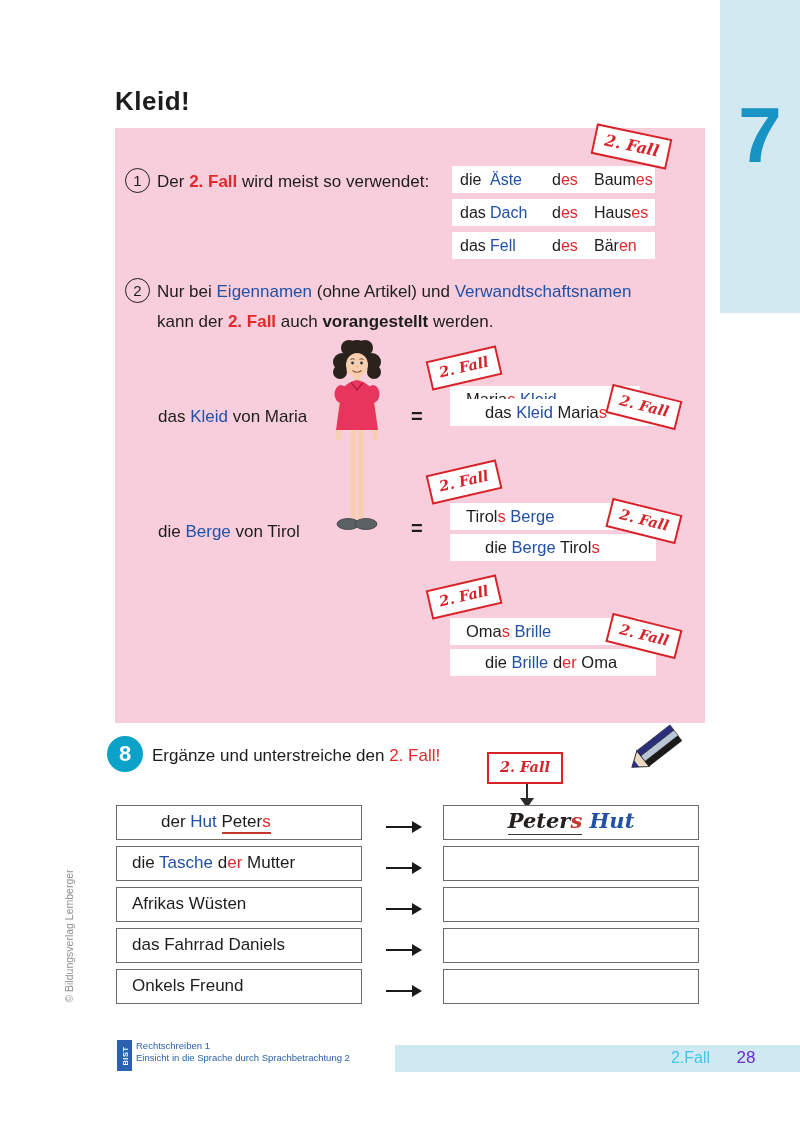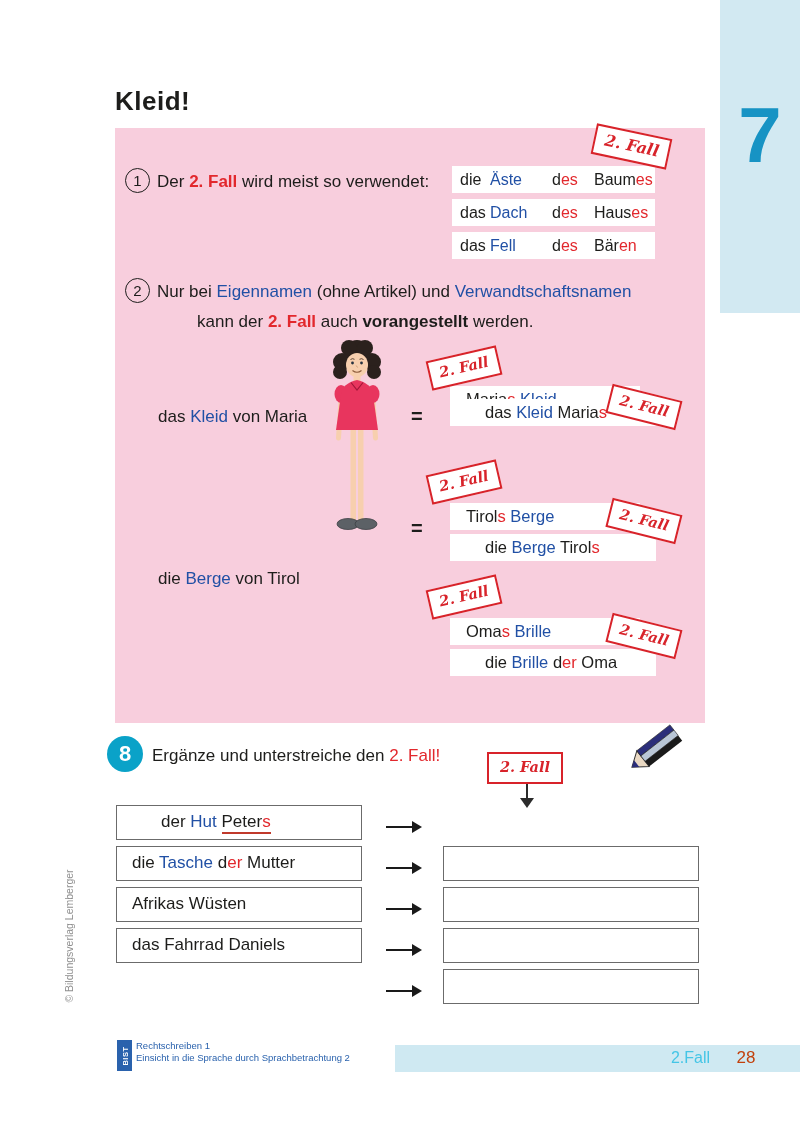--- a/index.html
+++ b/index.html
@@ -74,21 +74,21 @@
   .copyright{left:69px;top:936px;transform:translate(-50%,-50%) rotate(-90deg);
              transform-origin:center;font-size:10.5px;color:#8f8f8f;white-space:nowrap;}
 
   
   .bist{left:117px;top:1040px;width:15px;height:31px;background:var(--fblue);}
   .bist span{position:absolute;left:50%;top:50%;transform:translate(-50%,-50%) rotate(-90deg);
              color:#fff;font-size:7.5px;font-weight:bold;letter-spacing:.5px;}
   .flines{left:136px;top:1040px;font-size:9.5px;line-height:11.5px;color:var(--fblue);white-space:nowrap;}
   .fbar{left:395px;top:1045px;width:405px;height:27px;background:var(--fbar);}
   .fchap{left:640px;top:1049px;width:70px;text-align:right;font-size:16px;color:var(--fchap);}
-  .fpage{left:728px;top:1048px;width:36px;text-align:center;font-size:17px;color:#c2410c;}
+  .fpage{left:728px;top:1048px;width:36px;text-align:center;font-size:17px;color:#6d28d9;}
 </style>
 </head>
 <body>
 
 <div class="page">
 
   <div class="abs sidebar"></div>
   <div class="abs unit-number">7</div>
 
   <div class="abs heading">Kleid!</div>
@@ -114,21 +114,21 @@
       <span class="c1"><span class="seg-k">das</span></span>
       <span class="c2"><span class="seg-b">Fell</span></span>
       <span class="c3"><span class="seg-k">d</span><span class="seg-r">es</span></span>
       <span class="c4"><span class="seg-k">Bär</span><span class="seg-r">en</span></span>
     </div>
 
     <div class="abs stamp rot-t" style="left:478px;top:3px;">2. Fall</div>
 
     <div class="abs circ" style="left:10px;top:150px;">2</div>
     <div class="abs line" style="left:42px;top:153px;"><span class="seg-k">Nur bei </span><span class="seg-b">Eigennamen</span><span class="seg-k"> (ohne Artikel) und </span><span class="seg-b">Verwandtschaftsnamen</span></div>
-    <div class="abs line" style="left:42px;top:183px;margin-left:40px;"><span class="seg-k">kann der </span><span class="seg-r seg-bold">2. Fall</span><span class="seg-k"> auch </span><span class="seg-k seg-bold">vorangestellt</span><span class="seg-k"> werden.</span></div>
+    <div class="abs line" style="left:42px;top:183px;"><span class="seg-k">kann der </span><span class="seg-r seg-bold">2. Fall</span><span class="seg-k"> auch </span><span class="seg-k seg-bold">vorangestellt</span><span class="seg-k"> werden.</span></div>
 
     <svg class="abs" style="left:213px;top:210px;" width="58" height="198" viewBox="0 0 58 198">
       <g>
         <circle cx="29" cy="15" r="13" fill="#2b211d"></circle>
         <circle cx="21" cy="10" r="8" fill="#2b211d"></circle>
         <circle cx="37" cy="10" r="8" fill="#2b211d"></circle>
         <circle cx="14" cy="24" r="9" fill="#2b211d"></circle>
         <circle cx="44" cy="24" r="9" fill="#2b211d"></circle>
         <circle cx="12" cy="34" r="7" fill="#2b211d"></circle>
         <circle cx="46" cy="34" r="7" fill="#2b211d"></circle>
@@ -153,21 +153,21 @@
       <ellipse cx="38" cy="186" rx="11" ry="5.5" fill="#5c6166" stroke="#3c4044" stroke-width="0.8"></ellipse>
     </svg>
 
     <div class="abs line" style="left:43px;top:278px;"><span class="seg-k">das </span><span class="seg-b">Kleid</span><span class="seg-k"> von Maria</span></div>
     <div class="abs equals" style="left:296px;top:277px;">=</div>
     <div class="abs wbox" style="left:335px;top:258px;width:190px;padding-left:16px;"><span class="seg-k">Maria</span><span class="seg-r">s</span><span class="seg-k"> </span><span class="seg-b">Kleid</span></div>
     <div class="abs wbox" style="left:335px;top:271px;width:206px;padding-left:35px;"><span class="seg-k">das </span><span class="seg-b">Kleid</span><span class="seg-k"> Maria</span><span class="seg-r">s</span></div>
     <div class="abs stamp rot-l" style="left:313px;top:225px;">2. Fall</div>
     <div class="abs stamp rot-r" style="left:493px;top:264px;">2. Fall</div>
 
-    <div class="abs line" style="left:43px;top:393px;margin-top:47px;"><span class="seg-k">die </span><span class="seg-b">Berge</span><span class="seg-k"> von Tirol</span></div>
+    <div class="abs line" style="left:43px;top:393px;"><span class="seg-k">die </span><span class="seg-b">Berge</span><span class="seg-k"> von Tirol</span></div>
     <div class="abs equals" style="left:296px;top:389px;">=</div>
     <div class="abs wbox" style="left:335px;top:375px;width:190px;padding-left:16px;"><span class="seg-k">Tirol</span><span class="seg-r">s</span><span class="seg-k"> </span><span class="seg-b">Berge</span></div>
     <div class="abs wbox" style="left:335px;top:406px;width:206px;padding-left:35px;"><span class="seg-k">die </span><span class="seg-b">Berge</span><span class="seg-k"> Tirol</span><span class="seg-r">s</span></div>
     <div class="abs stamp rot-l" style="left:313px;top:339px;">2. Fall</div>
     <div class="abs stamp rot-r" style="left:493px;top:378px;">2. Fall</div>
 
     <div class="abs wbox" style="left:335px;top:490px;width:190px;padding-left:16px;"><span class="seg-k">Oma</span><span class="seg-r">s</span><span class="seg-k"> </span><span class="seg-b">Brille</span></div>
     <div class="abs wbox" style="left:335px;top:521px;width:206px;padding-left:35px;"><span class="seg-k">die </span><span class="seg-b">Brille</span><span class="seg-k"> d</span><span class="seg-r">er</span><span class="seg-k"> Oma</span></div>
     <div class="abs stamp rot-l" style="left:313px;top:454px;">2. Fall</div>
     <div class="abs stamp rot-r" style="left:493px;top:493px;">2. Fall</div>
@@ -187,20 +187,21 @@
       <rect x="28" y="24.6" width="42" height="6.8" fill="#b9c6d6" stroke="#222" stroke-width="0.6"></rect>
       <rect x="28" y="31.4" width="42" height="6.6" fill="#1a1a1a"></rect>
     </g>
   </svg>
 
   <div class="abs lbox" style="top:805px;padding-left:44px;"><span class="seg-k">der </span><span class="seg-b">Hut</span><span class="seg-k"> </span><span class="seg-k seg-u">Peter</span><span class="seg-r seg-u">s</span></div>
   <div class="abs arrow" style="left:386px;top:821px;">
     <div class="shaft"></div>
       <div class="head"></div>
     </div>
+  <div class="abs rbox" style="top:805px;"><span class="seg-hk seg-hu">Peter</span><span class="seg-hr seg-hu">s</span><span class="seg-hk"> </span><span class="seg-hb">Hut</span></div>
 
   <div class="abs lbox" style="top:846px;"><span class="seg-k">die </span><span class="seg-b">Tasche</span><span class="seg-k"> d</span><span class="seg-r">er</span><span class="seg-k"> Mutter</span></div>
   <div class="abs arrow" style="left:386px;top:862px;">
     <div class="shaft"></div>
       <div class="head"></div>
     </div>
   <div class="abs rbox" style="top:846px;"></div>
 
   <div class="abs lbox" style="top:887px;"><span class="seg-k">Afrikas Wüsten</span></div>
   <div class="abs arrow" style="left:386px;top:903px;">
@@ -209,20 +210,21 @@
     </div>
   <div class="abs rbox" style="top:887px;"></div>
 
   <div class="abs lbox" style="top:928px;"><span class="seg-k">das Fahrrad Daniels</span></div>
   <div class="abs arrow" style="left:386px;top:944px;">
     <div class="shaft"></div>
       <div class="head"></div>
     </div>
   <div class="abs rbox" style="top:928px;"></div>
 
+  <div class="abs lbox" style="top:969px;"><span class="seg-k">Onkels Freund</span></div>
   <div class="abs arrow" style="left:386px;top:985px;">
     <div class="shaft"></div>
       <div class="head"></div>
     </div>
   <div class="abs rbox" style="top:969px;"></div>
 
   <div class="abs copyright">© Bildungsverlag Lemberger</div>
 
   <div class="abs bist">
     <span>BIST</span>

